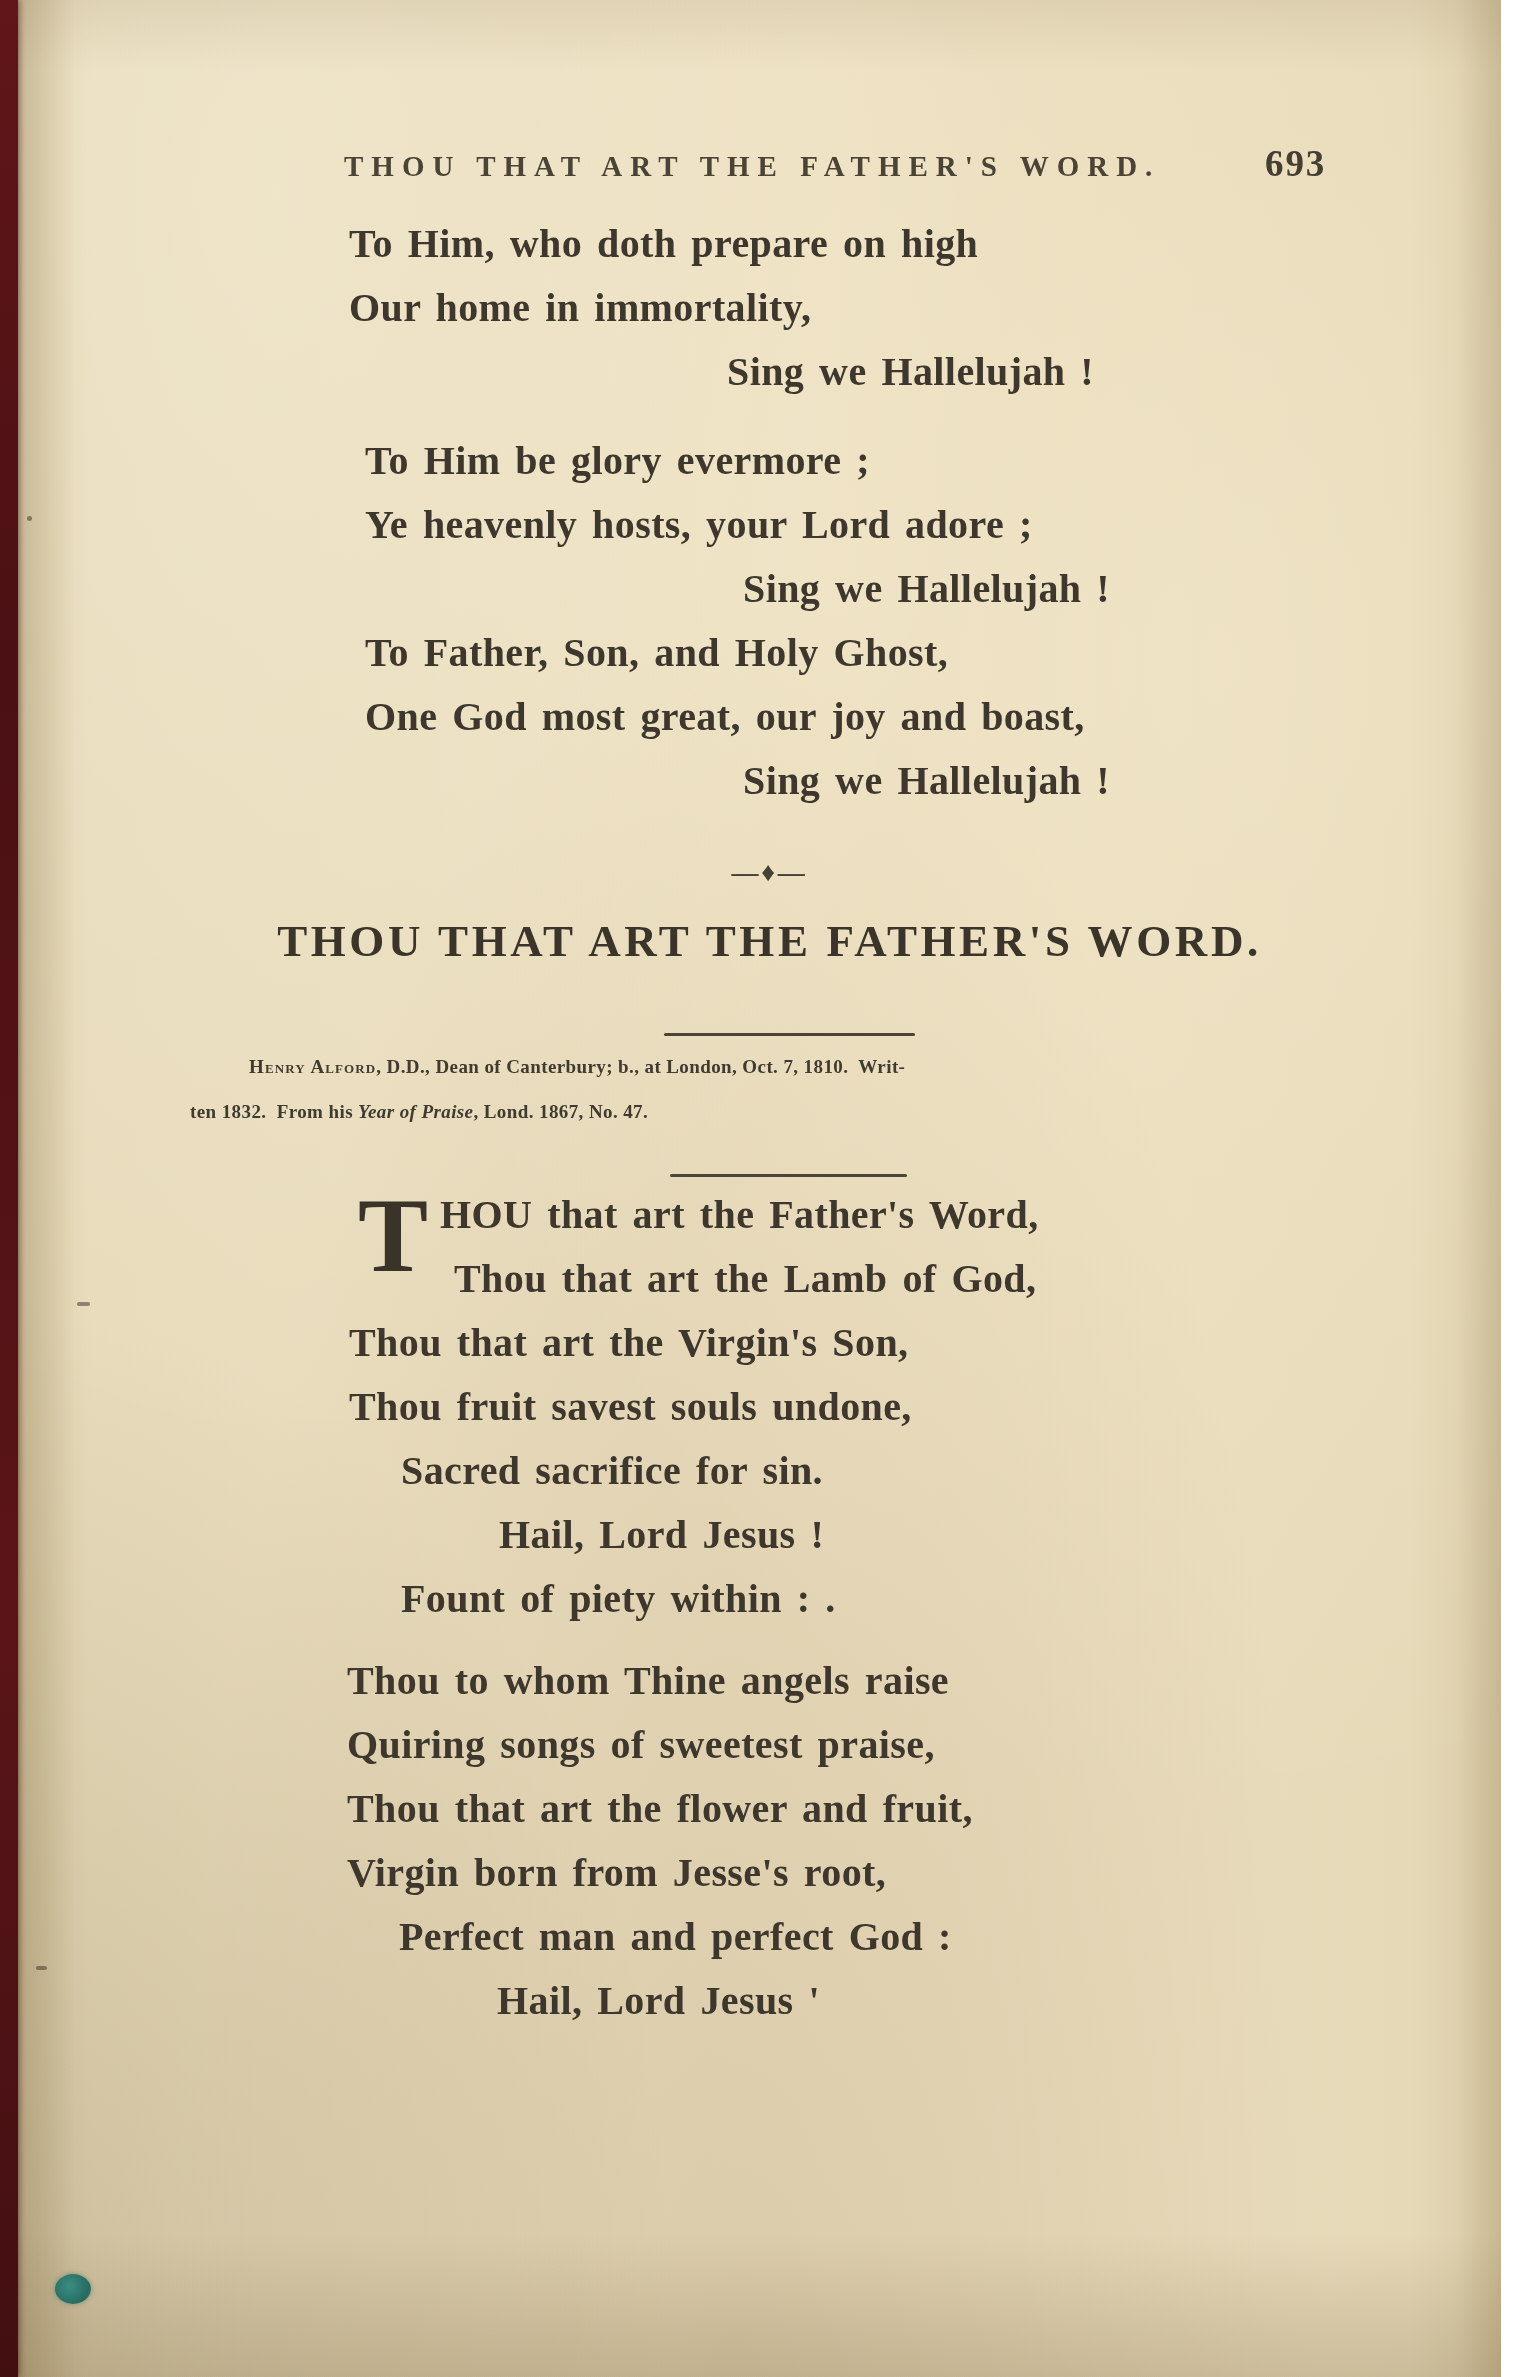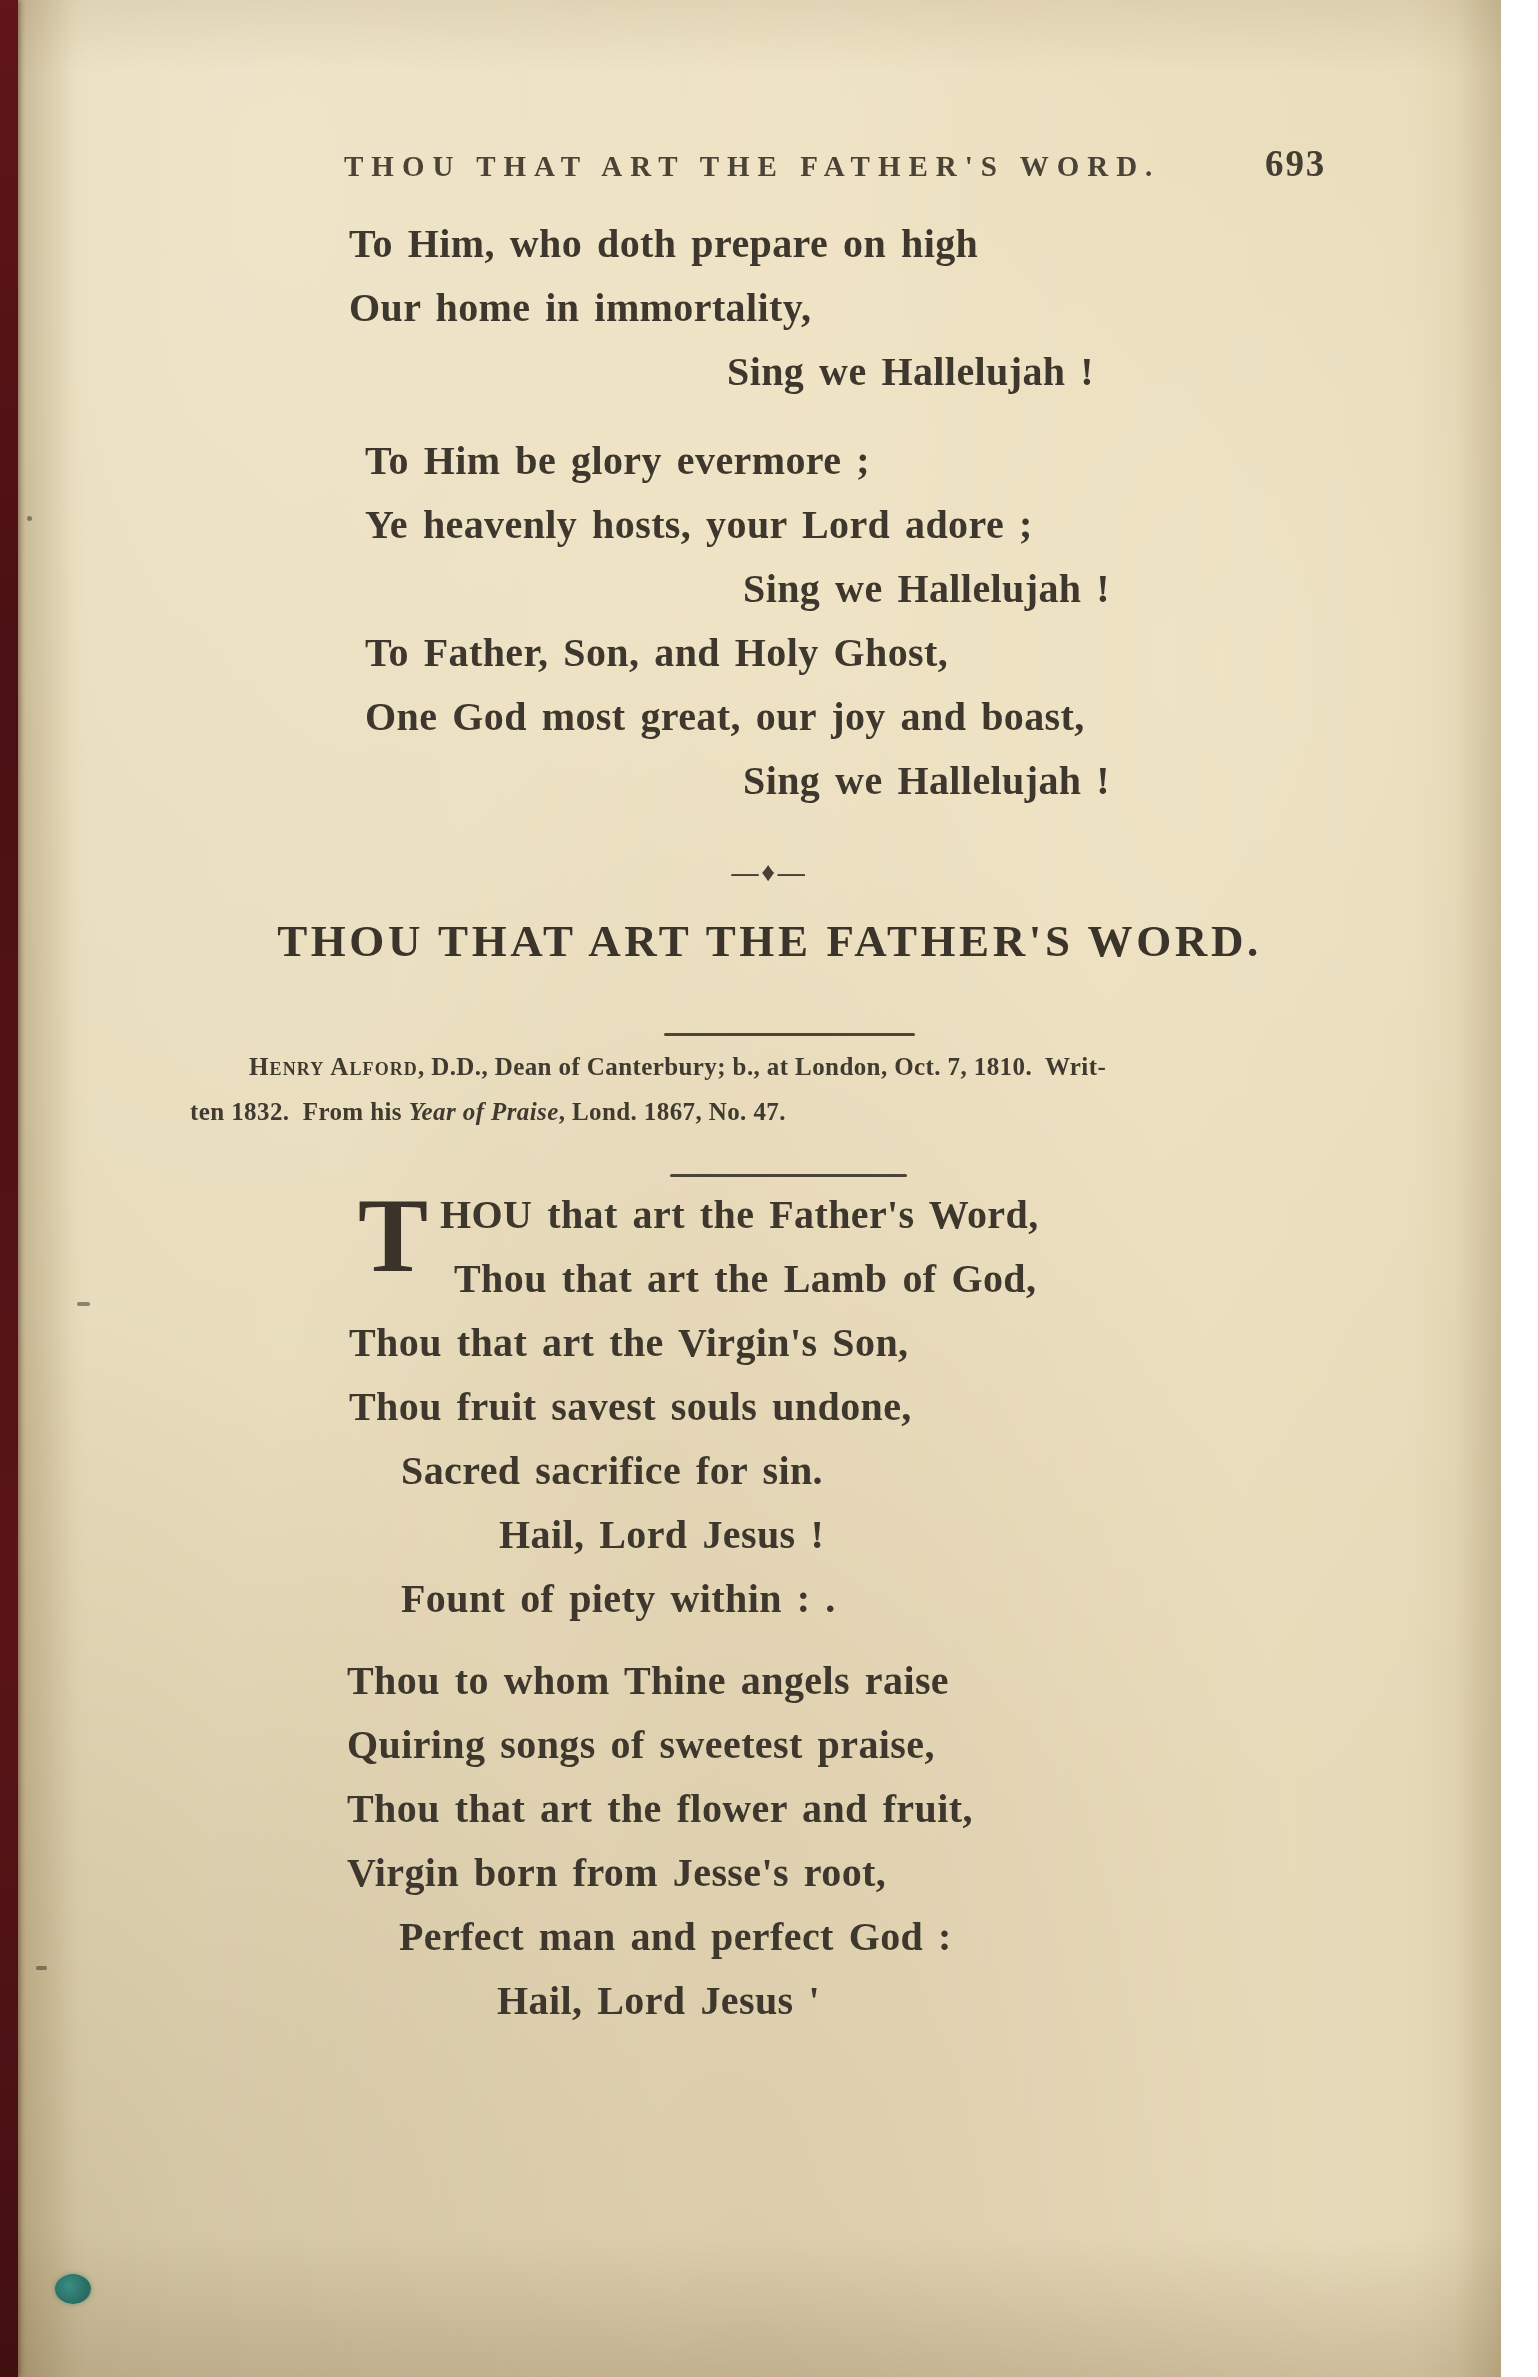--- a/index.html
+++ b/index.html
@@ -72,21 +72,21 @@
     text-align: center; font-size: 45px; letter-spacing: 3.6px;
     color: #3b342a; white-space: nowrap;
   }
   .rule {
     position: absolute; height: 2.7px; background: #4b4437; border-radius: 1.8px;
   }
   .rule-1 { top: 1033px; left: 664px; width: 251px; }
   .rule-2 { top: 1174px; left: 670px; width: 237px; }
   .attribution {
     position: absolute; top: 1044px; left: 190px; width: 1184px;
-    font-size: 25px; line-height: 45px; color: #403a2f;
+    font-size: 19px; line-height: 45px; color: #403a2f;
     letter-spacing: 0.4px;
   }
   .attr-line1 { padding-left: 59px; white-space: pre; }
   .attr-line2 { white-space: pre; }
   .sc { font-variant: small-caps; letter-spacing: 1.1px; }
   .it { font-style: italic; }
   .teal-spot {
     position: absolute; left: 55px; top: 2274px; width: 36px; height: 30px;
     border-radius: 50%;
     background: radial-gradient(circle at 40% 40%, #3c8d82, #256a61 70%, rgba(37,106,97,0.4));

